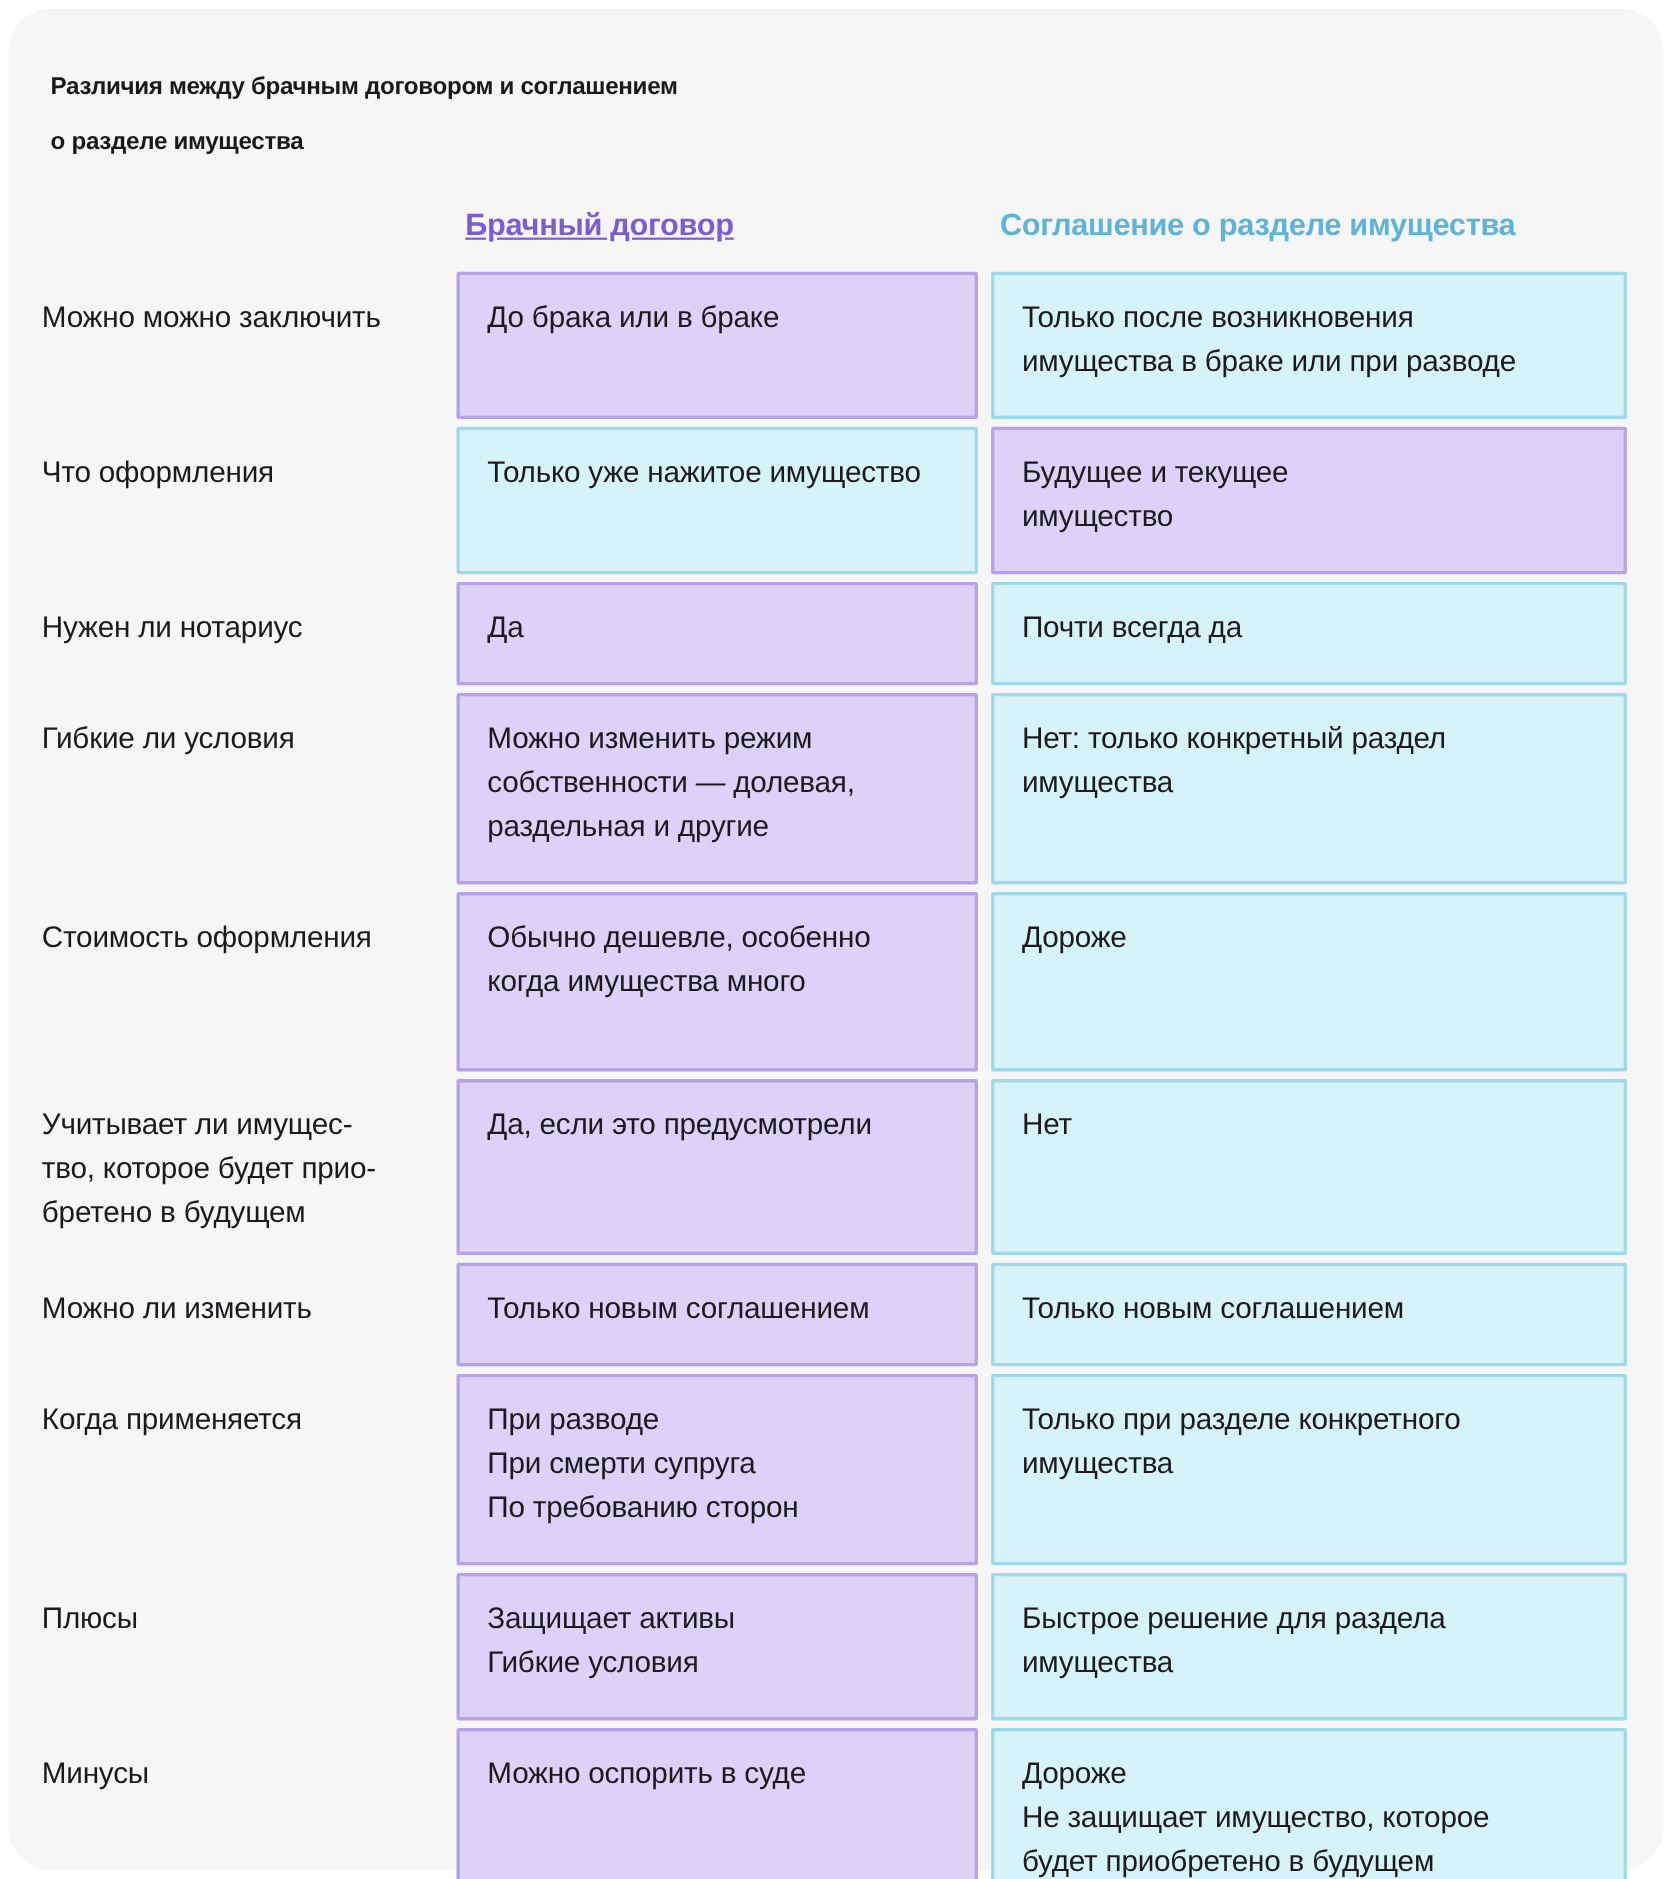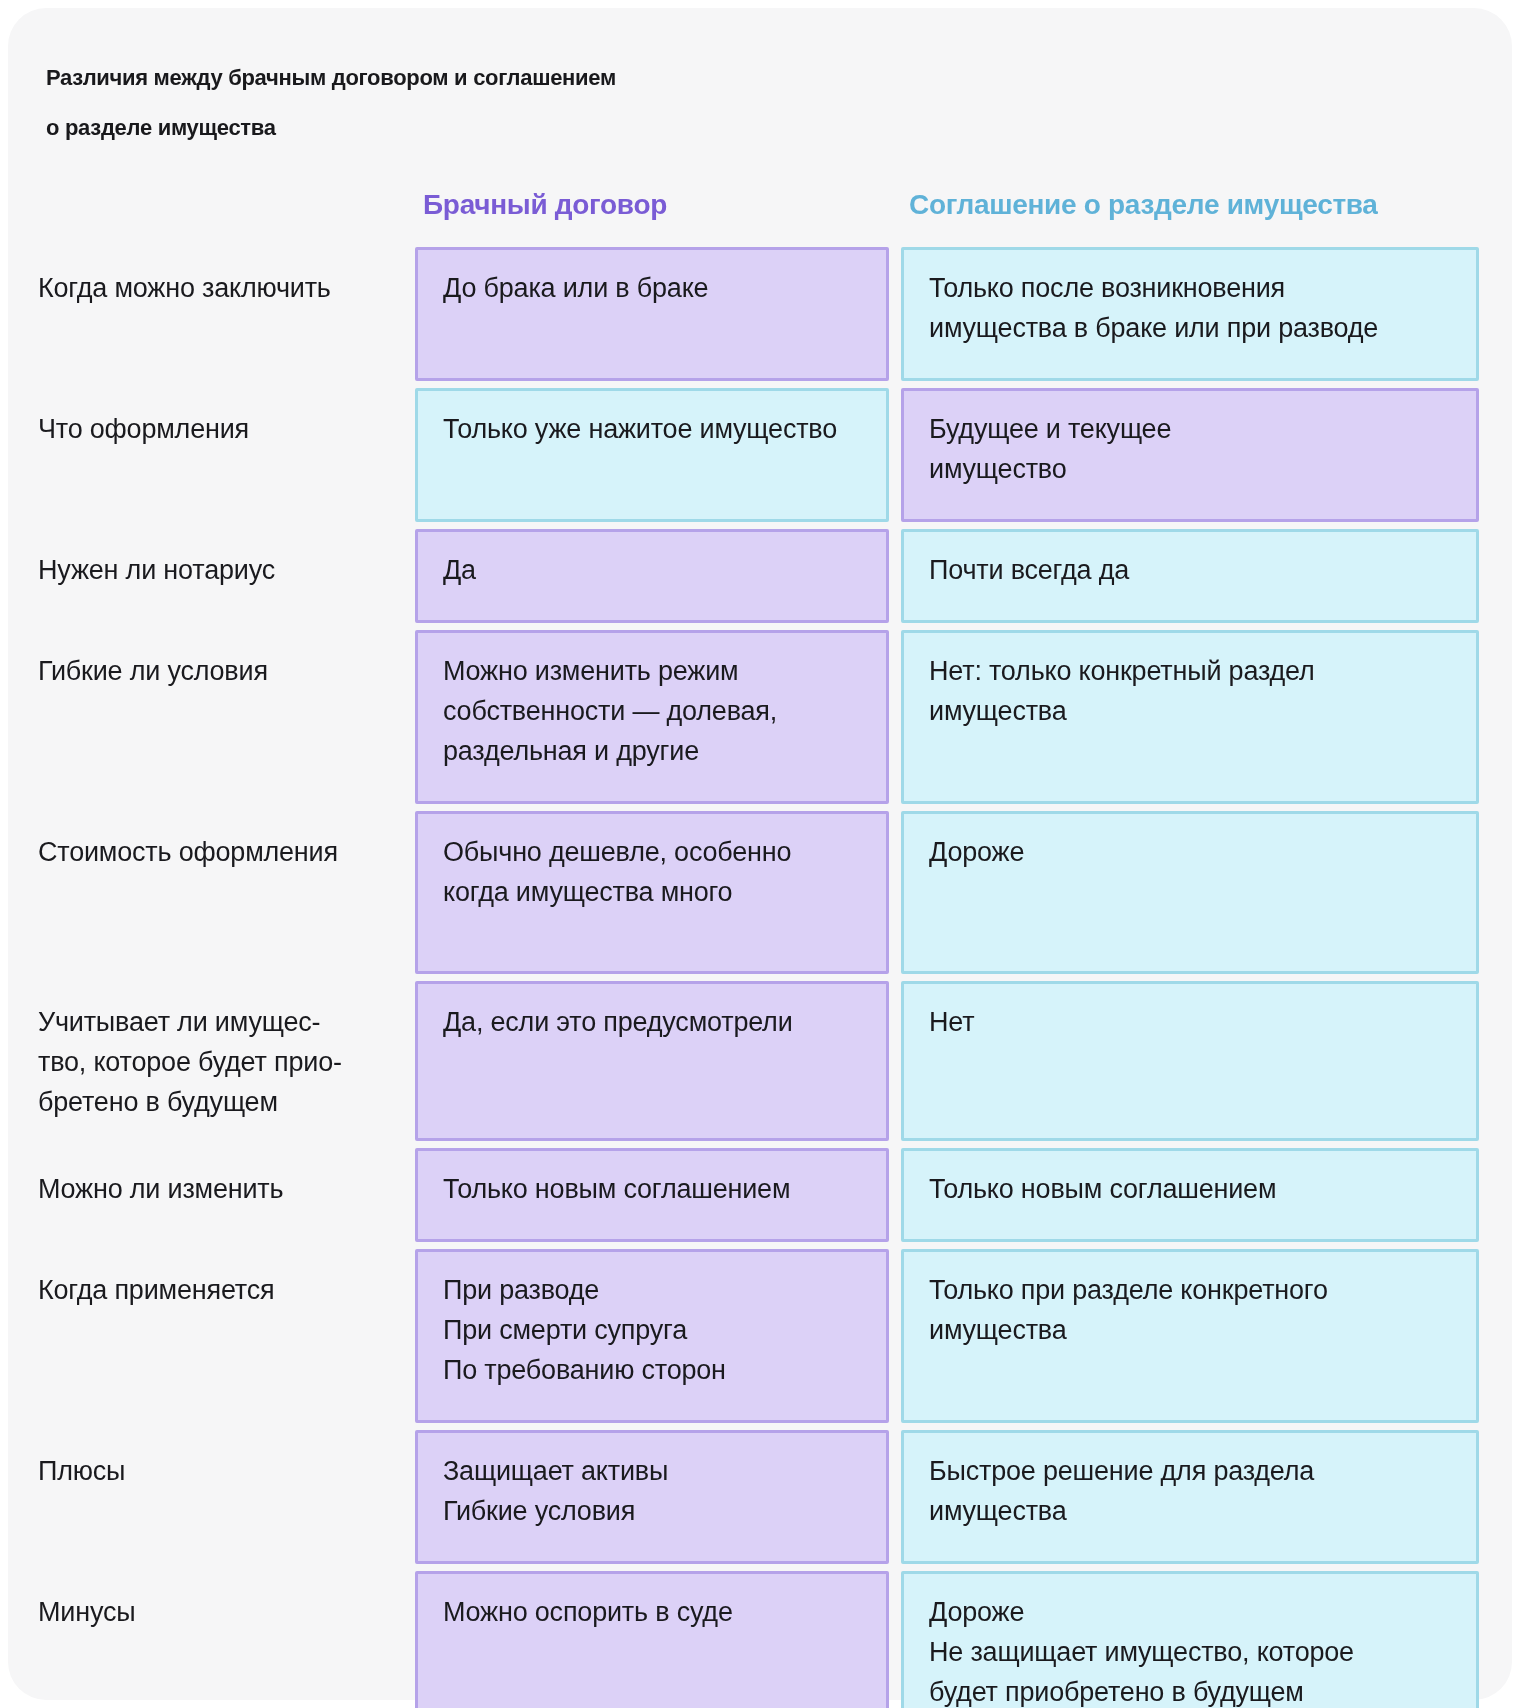--- a/index.html
+++ b/index.html
@@ -44,21 +44,21 @@
     column-gap: 12px;
     margin-left: 8px;
   }
   .col-headers { margin-top: 32px; }
   .col-header {
     font-size: 28px;
     line-height: 40px;
     font-weight: 700;
     letter-spacing: -0.3px;
   }
-  .col-header.marriage { grid-column: 2; color: var(--marriage-header-text); }
+  .col-header.marriage { grid-column: 2; color: var(--marriage-header-text); text-decoration: underline; }
   .col-header.division { grid-column: 3; color: var(--division-header-text); }
   .rows { margin-top: 22px; }
   .row {
     display: grid;
     grid-template-columns: 365px 474px 578px;
     grid-template-rows: minmax(var(--rh, 86px), auto);
     column-gap: 12px;
     margin-bottom: 7px;
   }
   .row:nth-of-type(1)  { --rh: 124px; }
@@ -105,21 +105,21 @@
 о разделе имущества</h1>
 
   <div class="grid col-headers">
     <div class="col-header marriage">Брачный договор</div>
     <div class="col-header division">Соглашение о разделе имущества</div>
   </div>
 
   <div class="rows">
 
     <div class="row">
-      <div class="row-label">Когда можно заключить</div>
+      <div class="row-label">Можно можно заключить</div>
       <div class="cell marriage">До брака или в браке</div>
       <div class="cell division">Только после возникновения
 имущества в браке или при разводе</div>
     </div>
 
     <div class="row">
       <div class="row-label">Что оформления</div>
       <div class="cell division">Только уже нажитое имущество</div>
       <div class="cell marriage">Будущее и текущее
 имущество</div>

